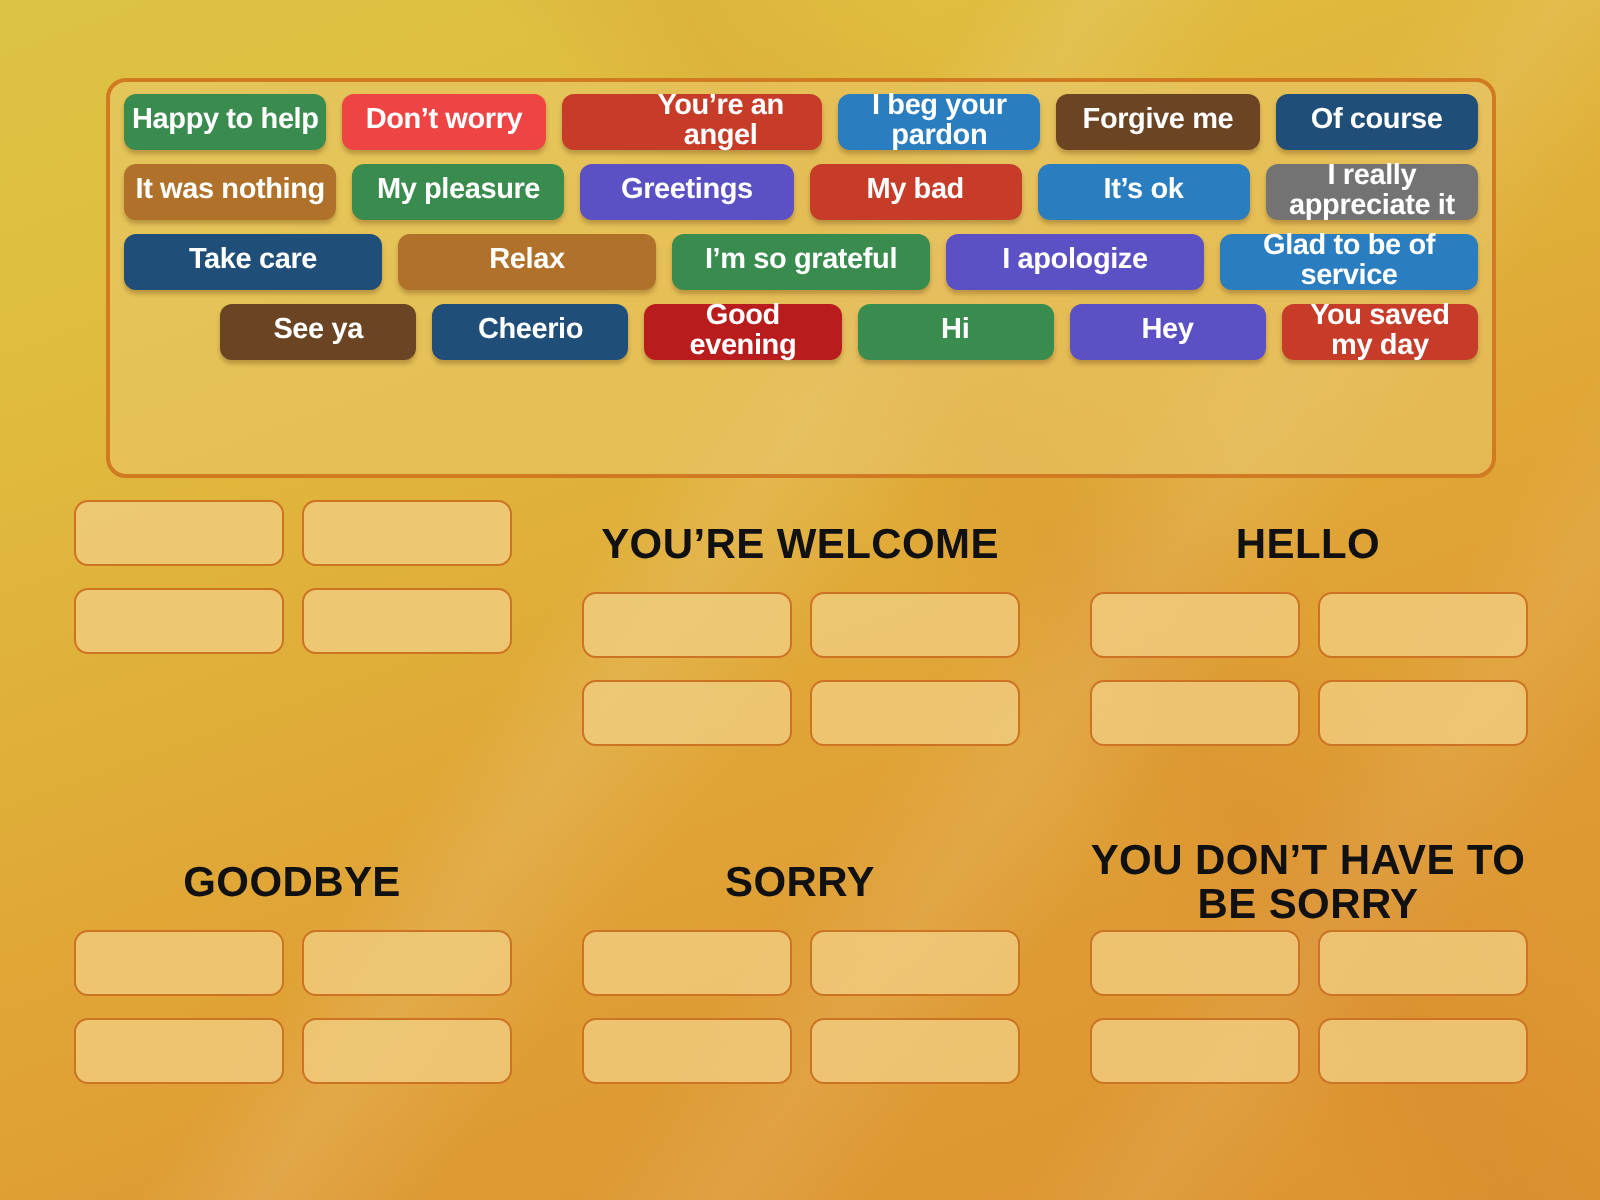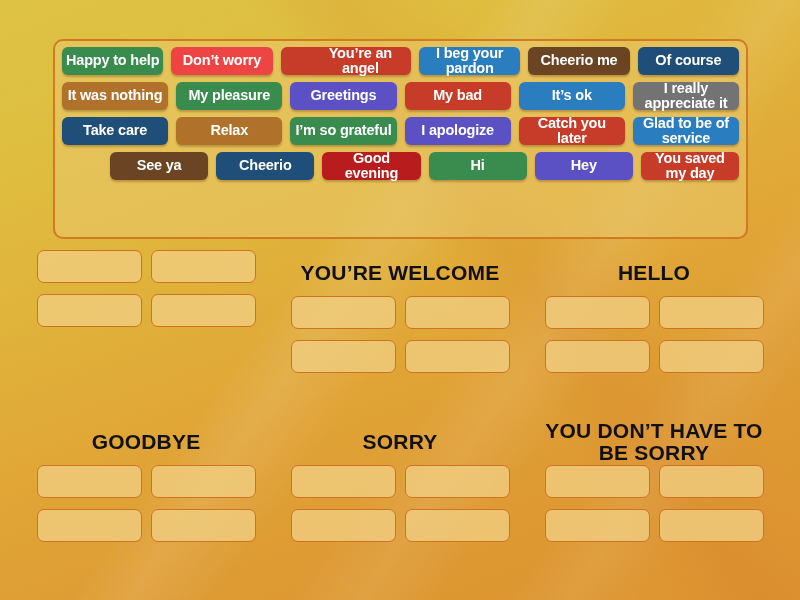--- a/index.html
+++ b/index.html
@@ -151,21 +151,21 @@
       <div class="tile" style="background: #ef4444;">
         <span>Don’t worry</span>
       </div>
       <div class="tile" style="background: rgb(198, 60, 40); padding-left: 32px;">
         <span>You’re an angel</span>
       </div>
       <div class="tile" style="background: rgb(42, 125, 190);">
         <span>I beg your pardon</span>
       </div>
       <div class="tile" style="background: rgb(107, 68, 35);">
-        <span>Cheerio me</span>
+        <span>Forgive me</span>
       </div>
       <div class="tile" style="background: rgb(31, 78, 121);">
         <span>Of course</span>
       </div>
     </div>
     <div class="tile-row">
       <div class="tile" style="background: rgb(176, 113, 42);">
         <span>It was nothing</span>
       </div>
       <div class="tile" style="background: rgb(58, 140, 78);">
@@ -190,23 +190,20 @@
       </div>
       <div class="tile" style="background: rgb(176, 113, 42);">
         <span>Relax</span>
       </div>
       <div class="tile" style="background: rgb(58, 140, 78);">
         <span>I’m so grateful</span>
       </div>
       <div class="tile" style="background: rgb(91, 81, 196);">
         <span>I apologize</span>
       </div>
-      <div class="tile" style="background: rgb(198, 60, 40);">
-        <span>Catch you later</span>
-      </div>
       <div class="tile" style="background: rgb(42, 125, 190);">
         <span>Glad to be of service</span>
       </div>
     </div>
     <div class="tile-row">
       <div class="tile" style="background: rgb(107, 68, 35);">
         <span>See ya</span>
       </div>
       <div class="tile" style="background: rgb(31, 78, 121);">
         <span>Cheerio</span>

